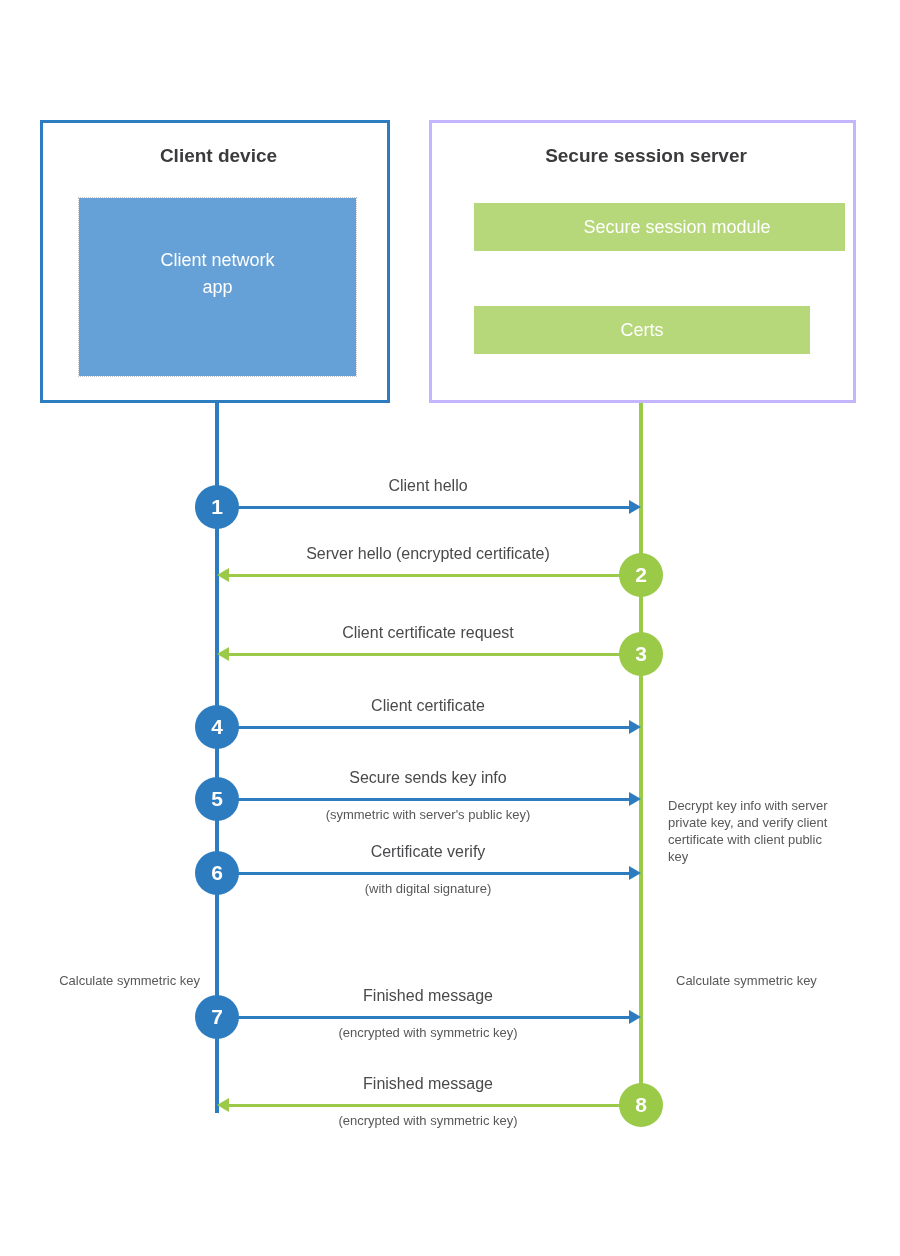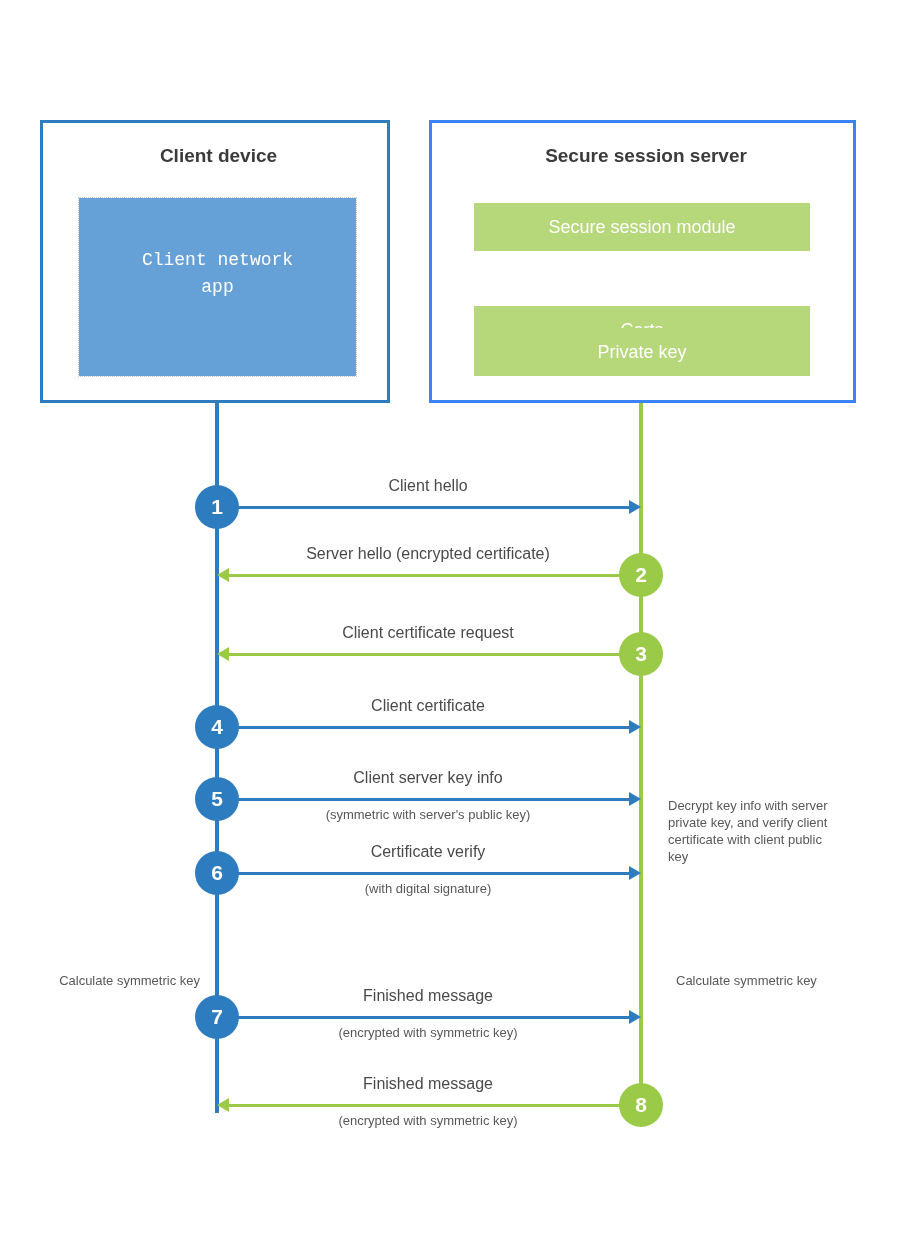--- a/index.html
+++ b/index.html
@@ -42,21 +42,21 @@
     top: 120px;
     width: 350px;
     height: 283px;
     border: 3px solid #2E7CC0;
   }
   #server-box {
     left: 429px;
     top: 120px;
     width: 427px;
     height: 283px;
-    border: 3px solid #3b82f6;
+    border: 3px solid #c4b5fd;
   }
   .actor-title {
     position: absolute;
     left: 7px;
     right: 0;
     top: 22px;
     text-align: center;
     font-size: 19px;
     font-weight: bold;
     color: #3b3b3d;
@@ -89,21 +89,21 @@
     left: 42px;
     width: 336px;
     height: 48px;
     background: #B6D87A;
     color: #ffffff;
     font-size: 18px;
     display: flex;
     align-items: center;
     justify-content: center;
   }
-  #srv-bar-0 { top: 80px; }
+  #srv-bar-0 { top: 80px; padding-left: 35px; }
   #srv-bar-1 { top: 143px; margin-top: 40px; }
   #srv-bar-2 { top: 205px; }
 
   
   .lifeline {
     position: absolute;
     width: 4px;
   }
   #client-lifeline {
     left: 215px;
@@ -210,35 +210,32 @@
 </style>
 </head>
 <body>
 
 <div id="canvas">
 
 
   <div class="actor-box" id="client-box">
     <div class="actor-title">Client device</div>
     <div id="client-app">
-      <div class="app-label" style="white-space: pre-line; font-family: Liberation Mono, monospace;">Client network
+      <div class="app-label" style="white-space: pre-line;">Client network
 app</div>
     </div>
   </div>
 
   <div class="actor-box" id="server-box">
     <div class="actor-title">Secure session server</div>
     <div class="srv-bar" id="srv-bar-0">
       <span>Secure session module</span>
     </div>
     <div class="srv-bar" id="srv-bar-1">
       <span>Certs</span>
-    </div>
-    <div class="srv-bar" id="srv-bar-2">
-      <span>Private key</span>
     </div>
   </div>
 
   <div class="lifeline" id="client-lifeline"></div>
   <div class="lifeline" id="server-lifeline"></div>
 
   <div id="messages-layer">
       <div class="msg" style="top: 507px;">
         <div class="msg-line blue" style="left: 217px; width: 412px;"></div>
         <div class="arrow-head to-right blue" style="left: 629px;"></div>
@@ -260,21 +257,21 @@
       <div class="msg" style="top: 727px;">
         <div class="msg-line blue" style="left: 217px; width: 412px;"></div>
         <div class="arrow-head to-right blue" style="left: 629px;"></div>
         <div class="step-circle blue">4</div>
         <div class="msg-label">Client certificate</div>
       </div>
       <div class="msg" style="top: 799px;">
         <div class="msg-line blue" style="left: 217px; width: 412px;"></div>
         <div class="arrow-head to-right blue" style="left: 629px;"></div>
         <div class="step-circle blue">5</div>
-        <div class="msg-label">Client server key info</div>
+        <div class="msg-label">Secure sends key info</div>
         <div class="msg-sublabel">(symmetric with server's public key)</div>
       </div>
       <div class="msg" style="top: 873px;">
         <div class="msg-line blue" style="left: 217px; width: 412px;"></div>
         <div class="arrow-head to-right blue" style="left: 629px;"></div>
         <div class="step-circle blue">6</div>
         <div class="msg-label">Certificate verify</div>
         <div class="msg-sublabel">(with digital signature)</div>
       </div>
       <div class="msg" style="top: 1017px;">

